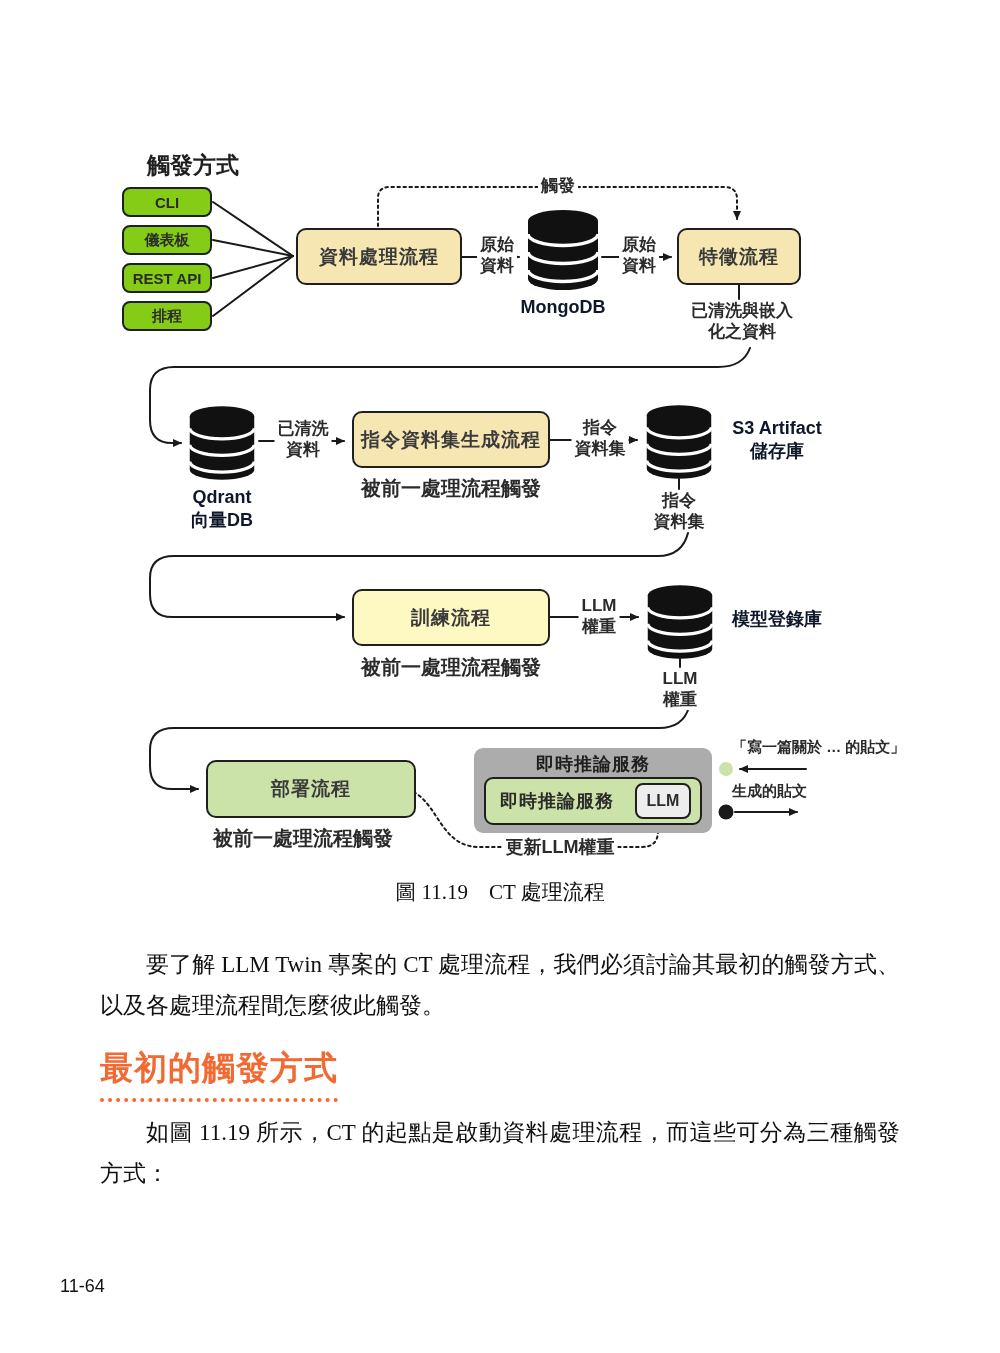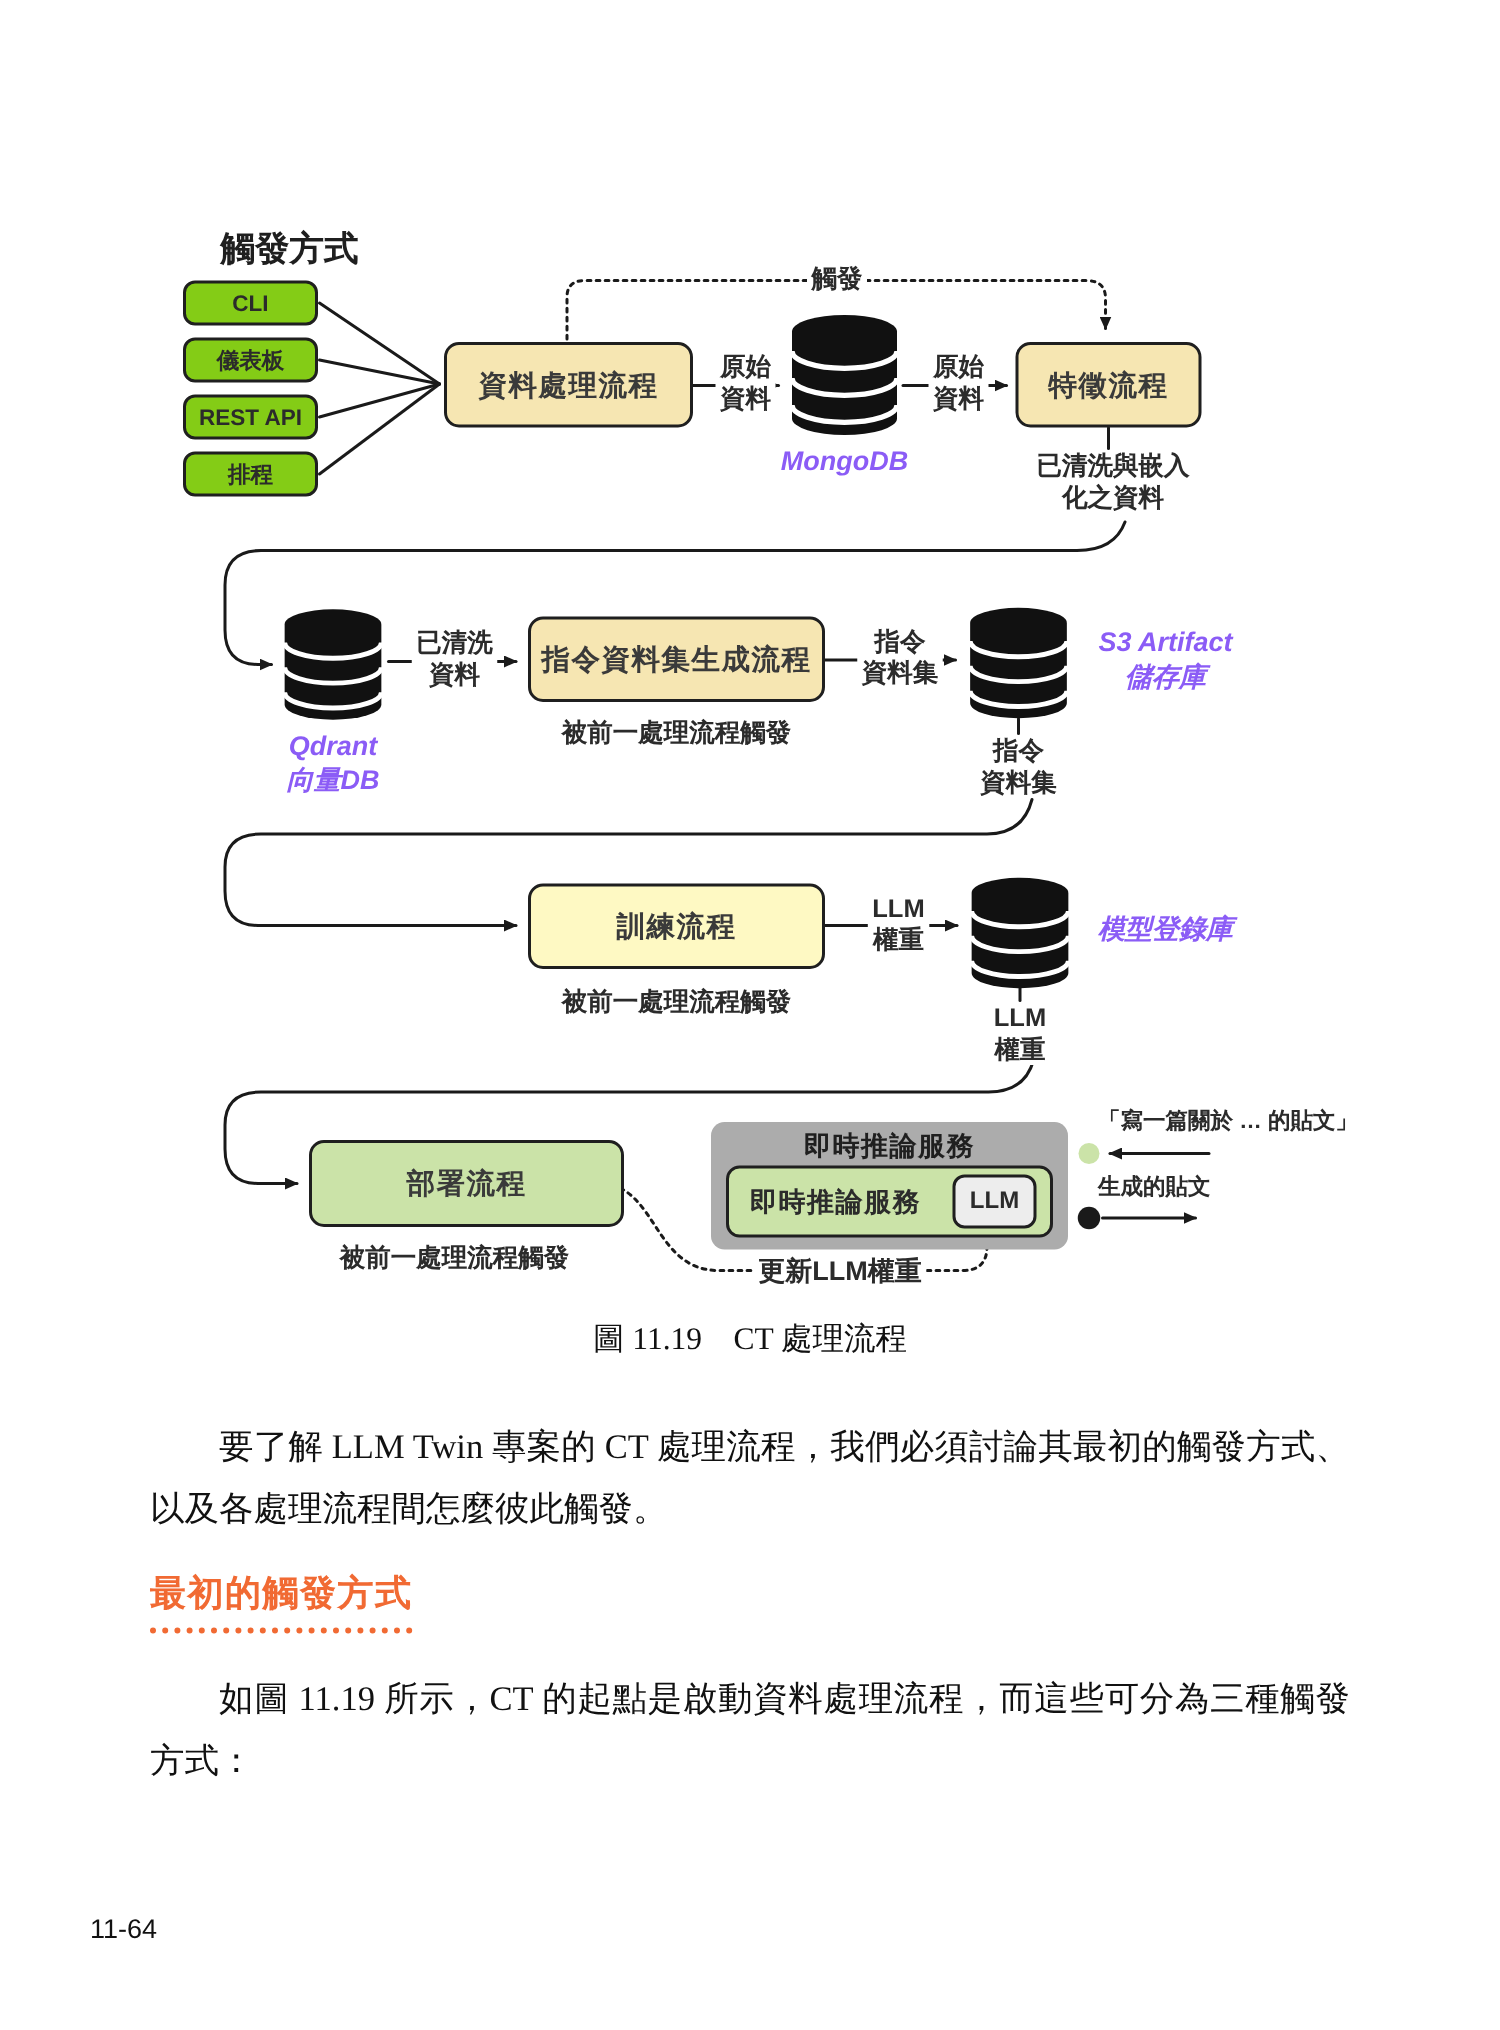--- a/index.html
+++ b/index.html
@@ -31,22 +31,22 @@
   .node.green  { background:#CBE3A8; }
 
   .db-icon { position:absolute; }
 
   .lbl {
     position:absolute; transform:translateX(-50%);
     background:#fff; padding:0 3px; text-align:center;
     font-size:17px; line-height:21px; font-weight:bold; color:#2b2b2b; white-space:nowrap;
   }
   .lbl span { display:block; }
-  .lbl.db-name { font-size:18px; line-height:23px; color:#8b5cf6;font-style:italic; }
-  .lbl.note { font-size:17px; }
+  .lbl.db-name { font-size:18px; line-height:23px; color:#0f172a; }
+  .lbl.note { font-size:20px; }
 
   .inference-container {
     position:absolute; left:474px; top:748px; width:238px; height:85px;
     background:#ACACAC; border-radius:9px;
   }
   .inference-title { text-align:center; padding-top:4px; font-size:18px; font-weight:bold; color:#1f1f1f; letter-spacing:1px; }
   .inference-inner {
     position:absolute; left:10px; top:29px; width:218px; height:48px;
     background:#CBE3A8; border:2px solid #1f1f1f; border-radius:9px;
     display:flex; align-items:center; justify-content:space-between;
@@ -66,21 +66,21 @@
     font-family:"Liberation Serif","DejaVu Serif",serif; font-size:21px; color:#111;
   }
   .body-text {
     position:absolute; left:100px; width:800px;
     font-family:"Liberation Serif","DejaVu Serif",serif;
     font-size:23px; line-height:41px; color:#111;
     text-align:justify; text-indent:2em;
   }
   .section-heading {
     position:absolute; left:100px; top:1046px;
-    font-size:24px; font-weight:bold; color:#F16A33; letter-spacing:1px;
+    font-size:33px; font-weight:bold; color:#F16A33; letter-spacing:1px;
     padding-bottom:7px; border-bottom:4px dotted #F16A33; display:inline-block;
   }
   .page-number { position:absolute; left:60px; top:1276px; font-size:18px; color:#111; }
 </style>
 </head>
 <body>
 
 <div class="page">
 
   <div class="figure">

